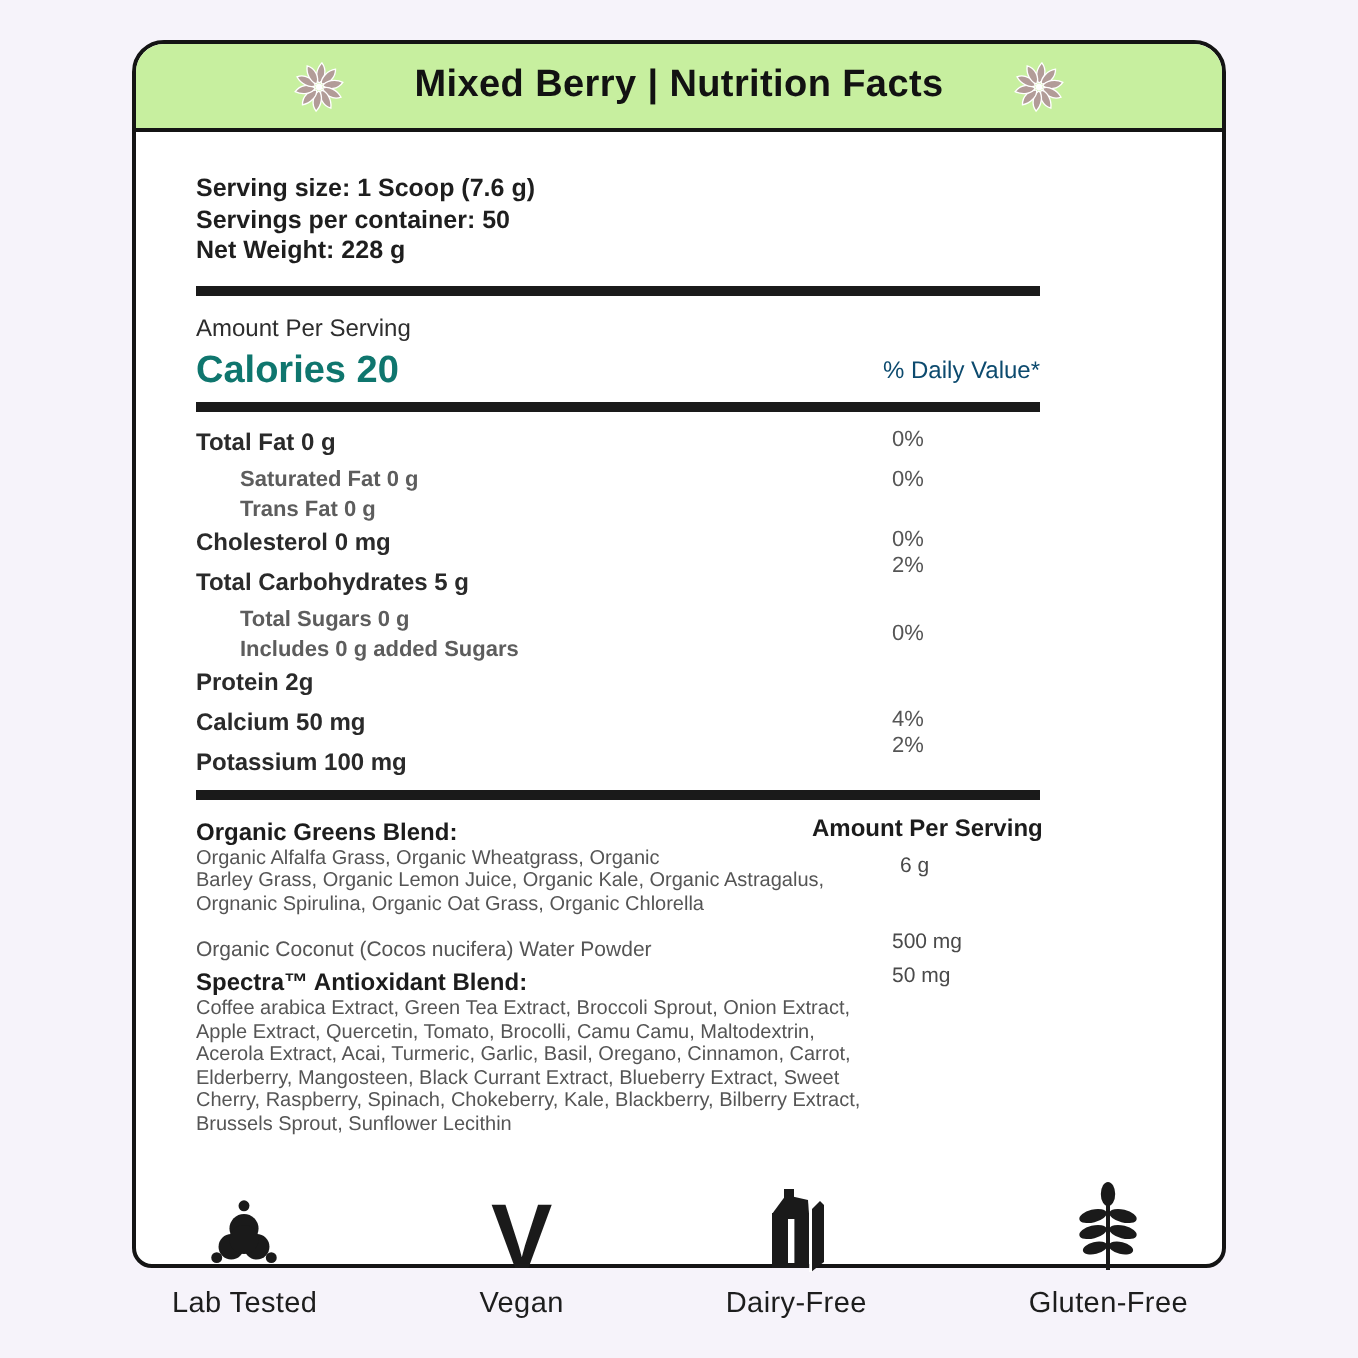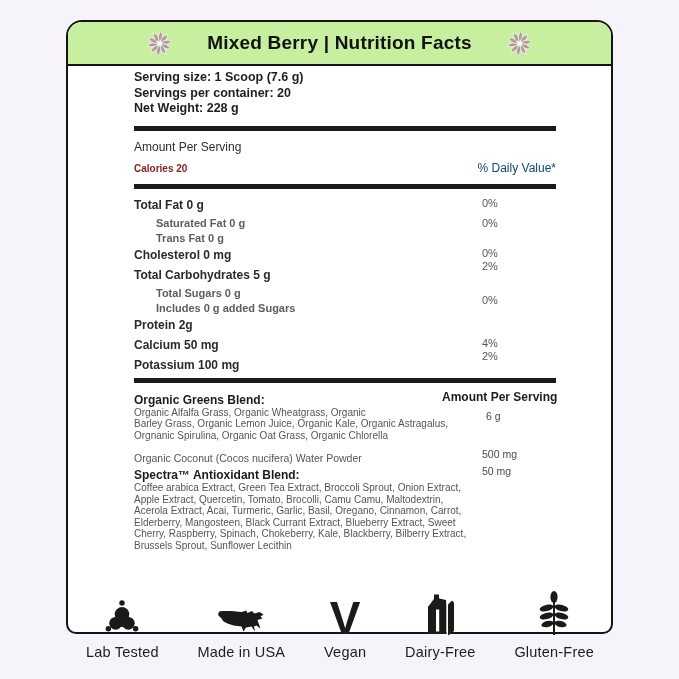--- a/index.html
+++ b/index.html
@@ -14,27 +14,27 @@
     background:#ffffff; border:2px solid #141414;
     border-radius:16px 16px 10px 10px;
     box-sizing:border-box; overflow:hidden;
   }
   .label-header {
     height:42px; background:#c7ef9f; border-bottom:2px solid #141414;
     display:flex; align-items:center; justify-content:center; gap:34px;
   }
   .label-title { font-size:19px; font-weight:bold; color:#121212; letter-spacing:.2px; }
   .flower { width:27px; height:27px; display:block; }
-  .content { padding:4px 0 0 30px; width:422px;margin-left:36px; }
+  .content { padding:21px 0 0 30px; width:422px; }
   .serving-block div { font-size:12.5px; font-weight:600; color:#1e1e1e; line-height:15.5px; }
   .bar { height:5px; background:#1a1a1a; }
   .bar-1 { margin-top:9px; }
   .aps { margin-top:9px; font-size:12px; color:#2d2d2d; line-height:14px; }
   .calories-row { position:relative; margin-top:4px; height:18px; }
-  .calories { font-size:10px; font-weight:bold; color:#7f1d1d; }
+  .calories { font-size:19px; font-weight:bold; color:#0f766e; }
   .dv-header { position:absolute; right:0; top:3px; font-size:12px; color:#0c4a6e; }
   .bar-2 { margin-top:8px; }
   .rows { margin-top:5px; }
   .nrow { position:relative; line-height:13px; }
   .nrow.main { height:17px; padding-top:3px; }
   .nrow.sub  { height:14px; padding-top:1px; }
   .nrow.main .nlabel { font-size:12px; font-weight:600; color:#2a2a2a; }
   .nrow.sub  .nlabel { font-size:11px; font-weight:700; color:#5d5d5d; padding-left:22px; }
   .nvalue { position:absolute; left:348px; top:3px; font-size:11px; color:#555; }
   .nvalue.up   { top:-4px; }
@@ -93,21 +93,21 @@
         <path d="M0,-2 C3.2,-4 4.2,-9 1.5,-12.5 C-1.4,-9.5 -2.2,-4.5 0,-2 Z" transform="rotate(324)"></path>
       </g>
       <circle r="1.7" fill="#ffffff"></circle>
     </svg>
   </div>
 
   <div class="content">
 
     <div class="serving-block">
       <div>Serving size: 1 Scoop (7.6 g)</div>
-      <div>Servings per container: 20</div>
+      <div>Servings per container: 50</div>
       <div>Net Weight: 228 g</div>
     </div>
 
     <div class="bar bar-1"></div>
 
     <div class="aps">Amount Per Serving</div>
 
     <div class="calories-row">
       <span class="calories">Calories 20</span>
       <span class="dv-header">% Daily Value*</span>
@@ -169,28 +169,20 @@
             <circle cx="15" cy="29" r="7"></circle>
             <circle cx="29" cy="29" r="7"></circle>
             <circle cx="22" cy="25" r="8"></circle>
             <circle cx="22" cy="6.5" r="3"></circle>
             <circle cx="7" cy="35" r="3"></circle>
             <circle cx="37" cy="35" r="3"></circle>
           </g>
         </svg>
       </div>
       <div class="badge-label">Lab Tested</div>
-    </div>
-    <div class="badge">
-      <div class="badge-icon">
-        <svg width="50" height="32" viewBox="0 0 50 30">
-          <path fill="#1a1a1a" d="M2,9 L3,5.5 C11,4.5 19,5.5 26,6 L30,4.5 L31.5,7 L36,5 L38.5,7.5 L43.5,6 L47.5,8.5 L44.5,10.5 L46.5,12.5 L41.5,14 L42.5,17 L44.5,22.5 L40.5,19.5 L38,20.5 L39,25.5 L35.5,20.5 L30,21.5 L27.5,25.5 L25.5,20.5 L17.5,19.5 L11.5,17.5 L7.5,15.5 L5.5,12.5 Z"></path>
-        </svg>
-      </div>
-      <div class="badge-label">Made in USA</div>
     </div>
     <div class="badge">
       <div class="badge-icon">
         <div class="v-glyph">V</div>
       </div>
       <div class="badge-label">Vegan</div>
     </div>
     <div class="badge">
       <div class="badge-icon">
         <svg width="34" height="44" viewBox="0 0 34 44">

